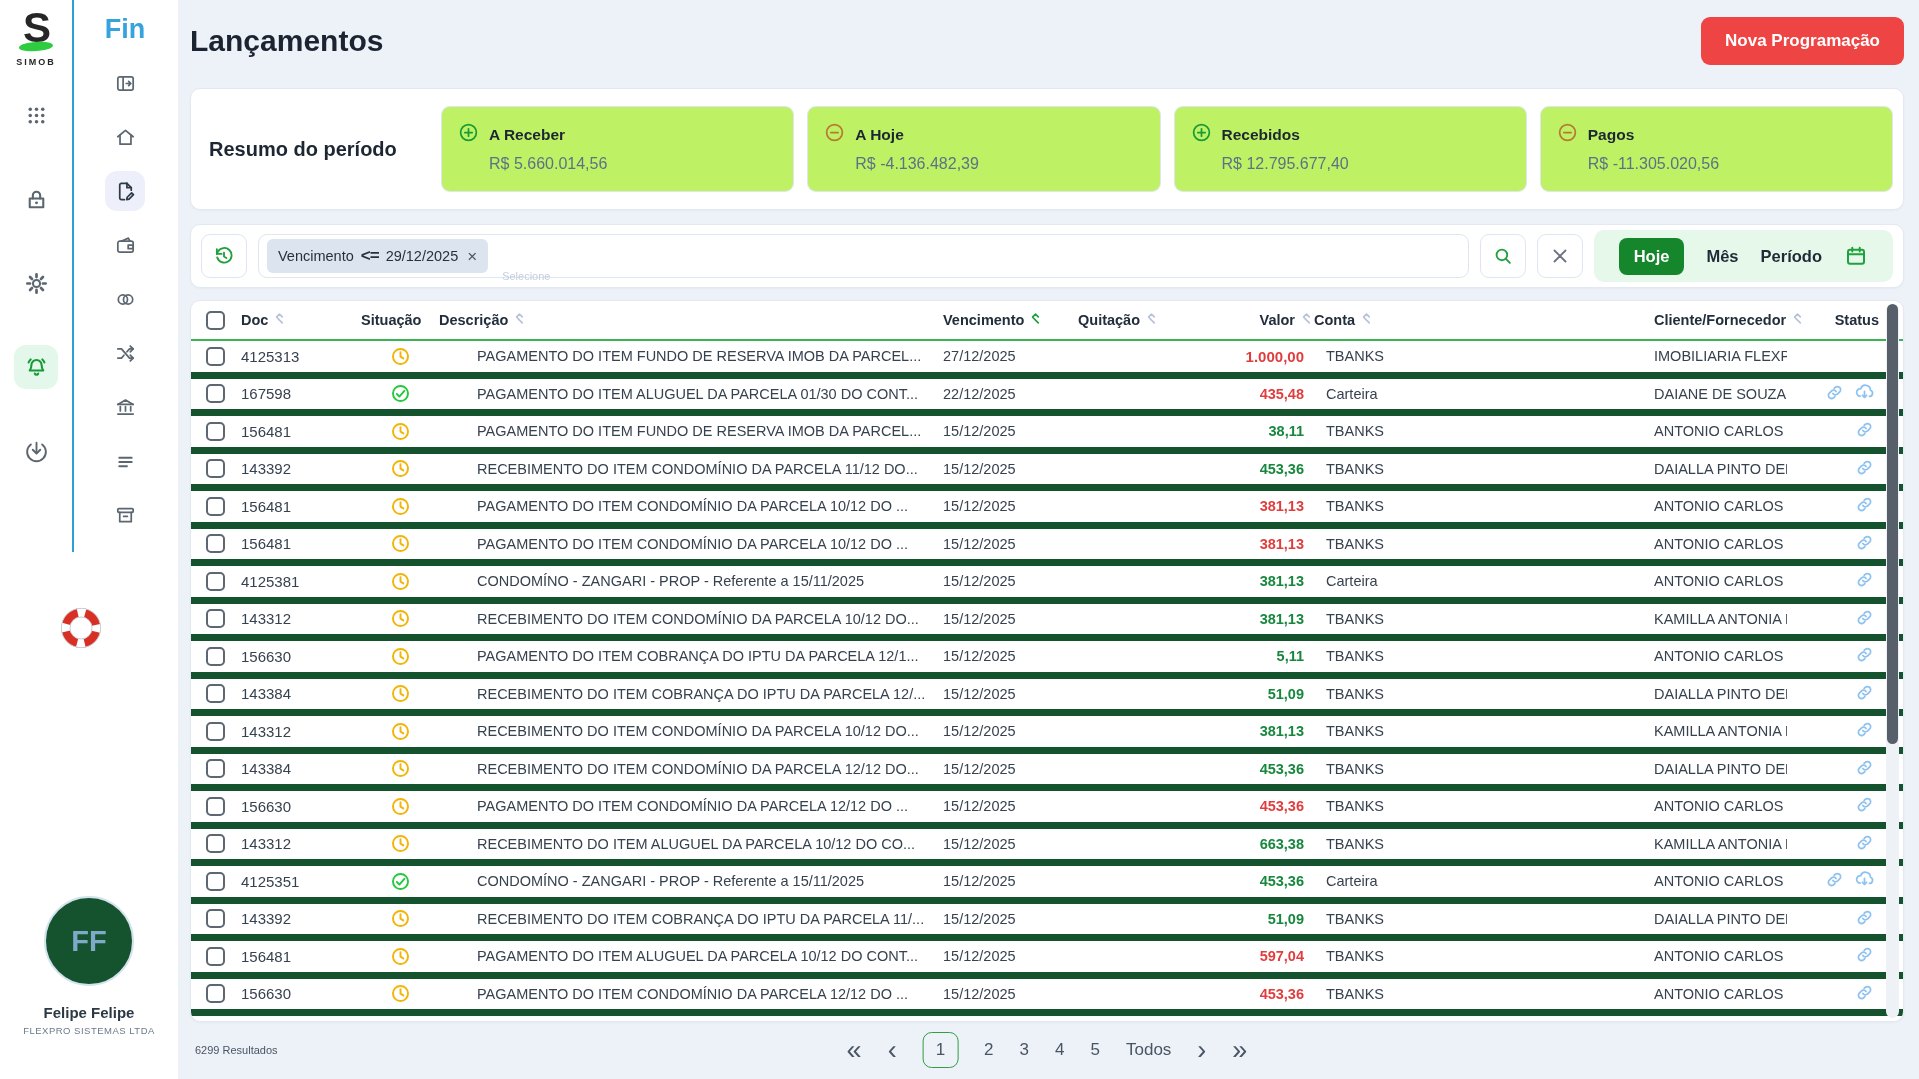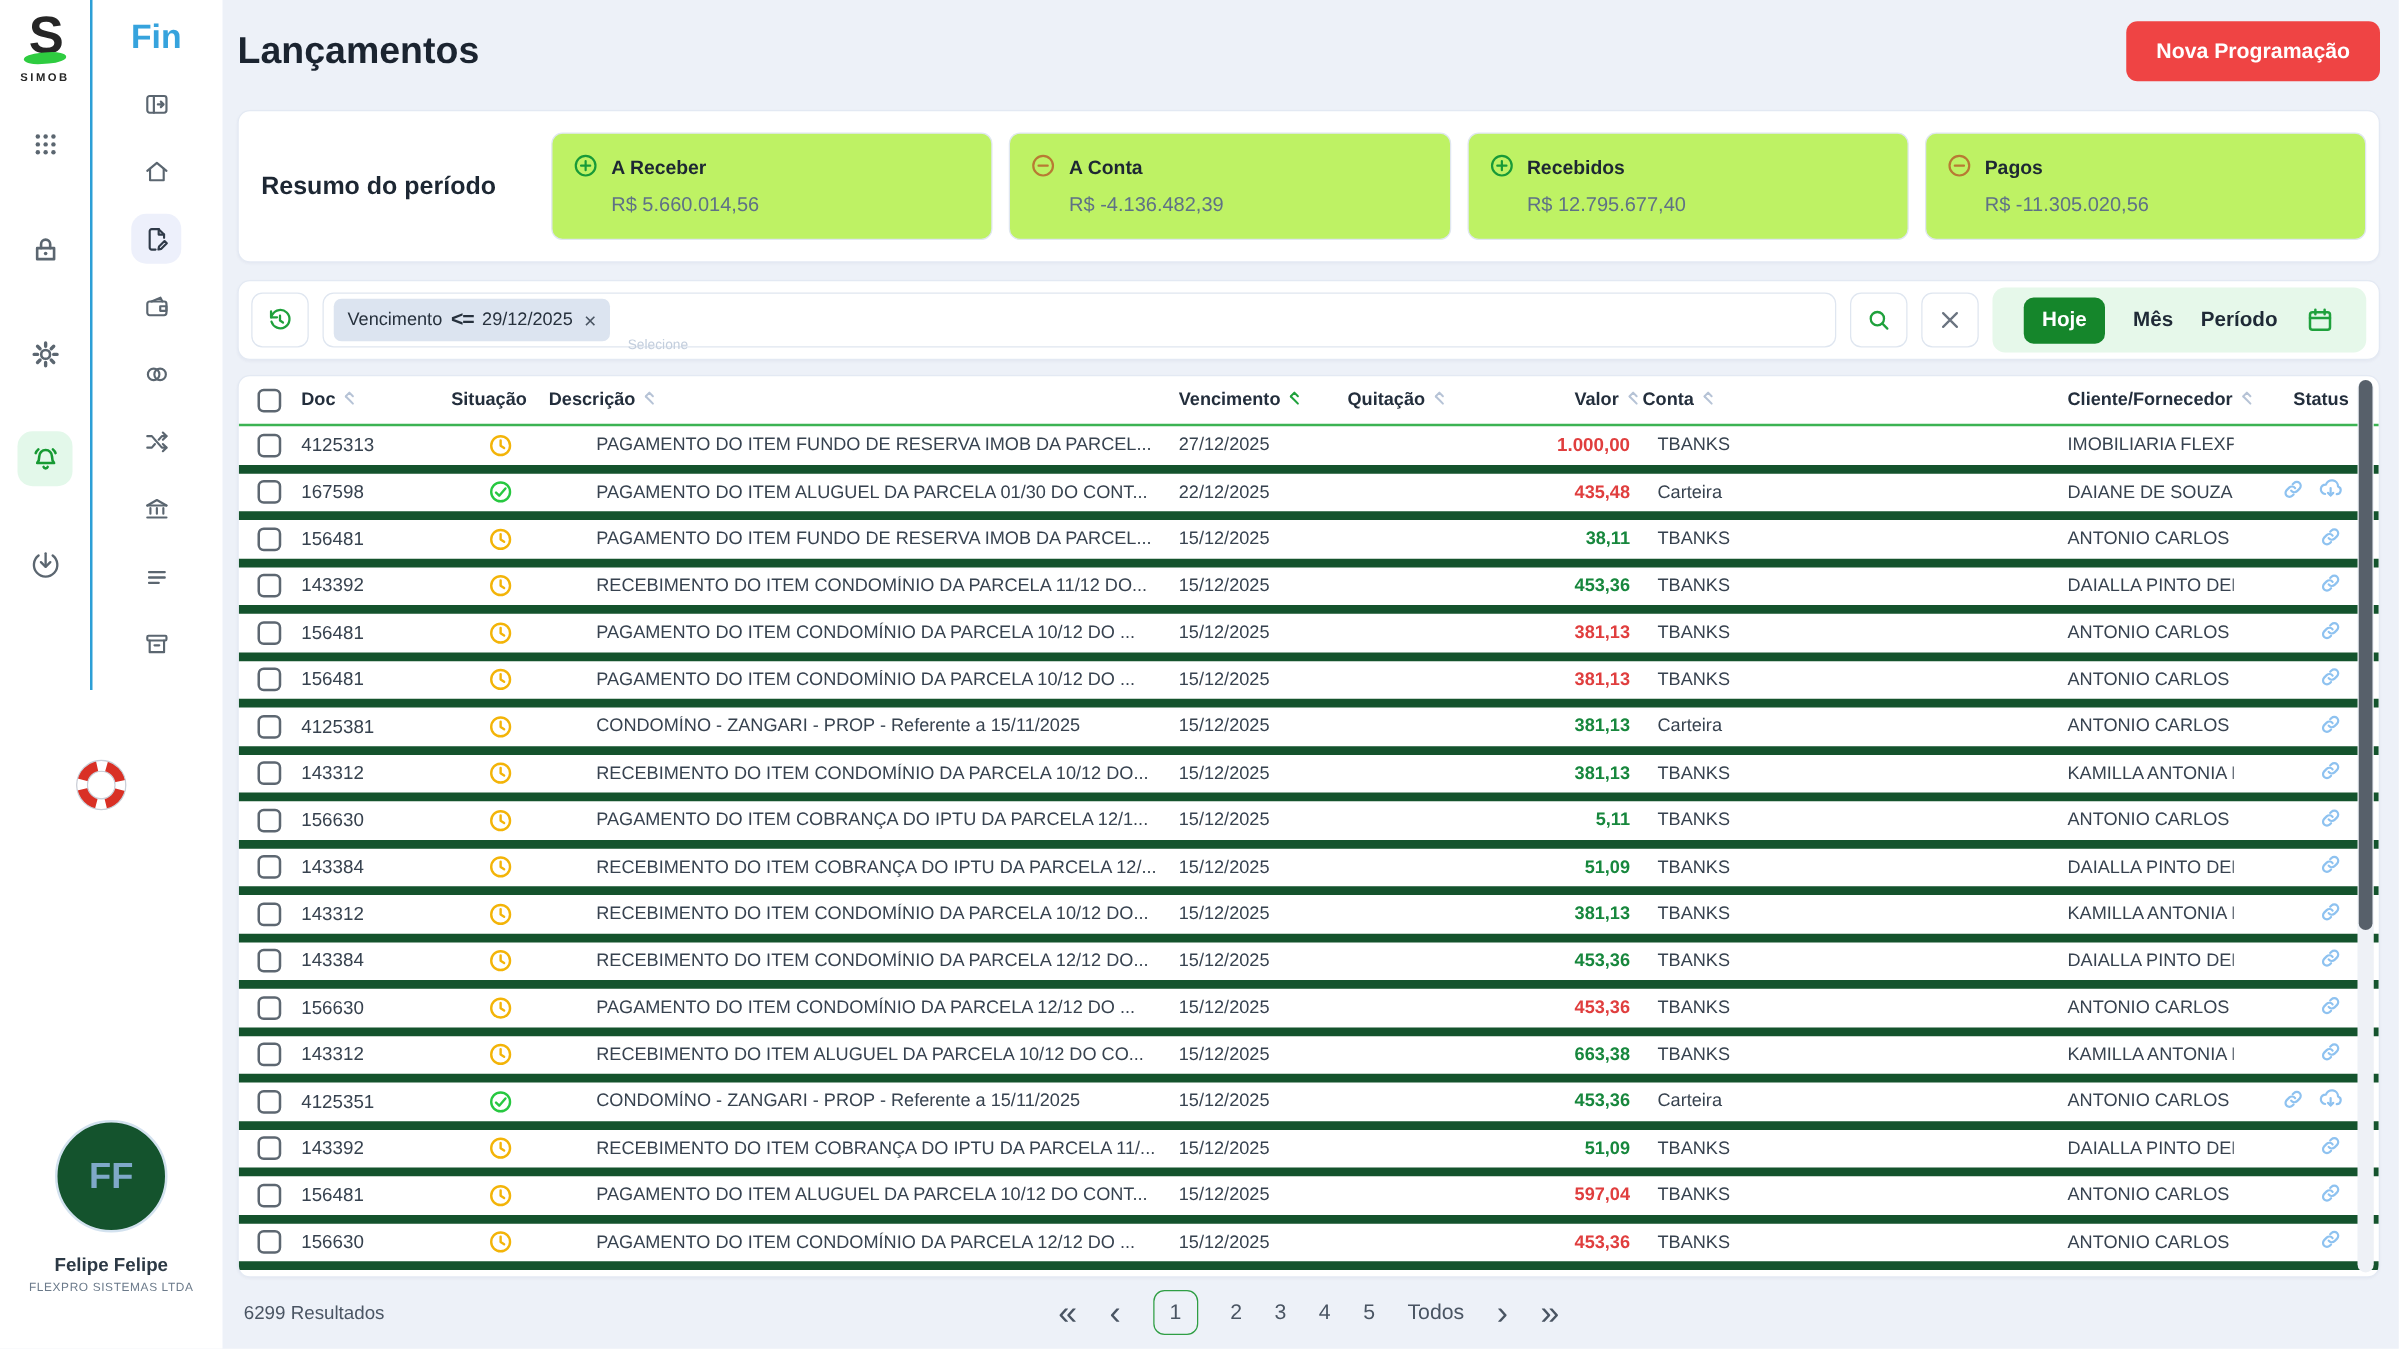--- a/index.html
+++ b/index.html
@@ -85,21 +85,21 @@
   .cell-val.big { font-size:15px; font-weight:800; }
   .cell-conta { padding-left:12px; }
   .cell-cli { padding-left:112px; white-space:nowrap; overflow:hidden; }
   .cell-status { display:flex; justify-content:flex-end; gap:9px; color:#8ec2f0; padding-right:4px; }
   .cell-status svg { width:21px; height:21px; cursor:pointer; }
   .scrolltrack { position:absolute; right:4px; top:3px; bottom:3px; width:13px; background:#eef1f6; border-radius:7px; }
   .scrollthumb { position:absolute; left:1px; top:0; width:11px; height:440px; background:#57606a; border-radius:6px; cursor:grab; }
 
   
   footer { height:56px; display:flex; align-items:center; position:relative; }
-  .results { font-size:15px; color:#4a5563; padding-left:5px; }
+  .results { font-size:11px; color:#4a5563; padding-left:5px; }
   .pagination { position:absolute; left:50%; transform:translateX(-50%); display:flex; align-items:center; gap:26px; }
   .pg { font-size:17px; color:#4a5563; cursor:pointer; background:none; border:none; font-family:inherit; }
   .pg.chev { font-size:27px; line-height:1; font-weight:400; }
   .pg.page.active { border:1.5px solid #2f9e44; border-radius:9px; padding:7px 12px; }
 </style>
 </head>
 <body>
 
 <aside class="sidebar">
   <div class="vdivider"></div>
@@ -251,21 +251,21 @@
        <span>A Receber</span>
           </div>
        <div class="scard-val">R$ 5.660.014,56</div>
      </div>
         <div class="scard neg">
        <div class="scard-top">
             <span><svg viewBox="0 0 24 24" fill="none" stroke="currentColor" stroke-width="2" stroke-linecap="round" stroke-linejoin="round">
                 <circle cx="12" cy="12" r="9"></circle>
                 <path d="M7.8 12h8.4"></path>
               </svg></span>
-       <span>A Conta</span>
+       <span>A Hoje</span>
           </div>
        <div class="scard-val">R$ -4.136.482,39</div>
      </div>
         <div class="scard pos">
        <div class="scard-top">
             <span><svg viewBox="0 0 24 24" fill="none" stroke="currentColor" stroke-width="2" stroke-linecap="round" stroke-linejoin="round">
                 <circle cx="12" cy="12" r="9"></circle>
                 <path d="M12 7.8v8.4M7.8 12h8.4"></path>
               </svg></span>
        <span>Recebidos</span>

